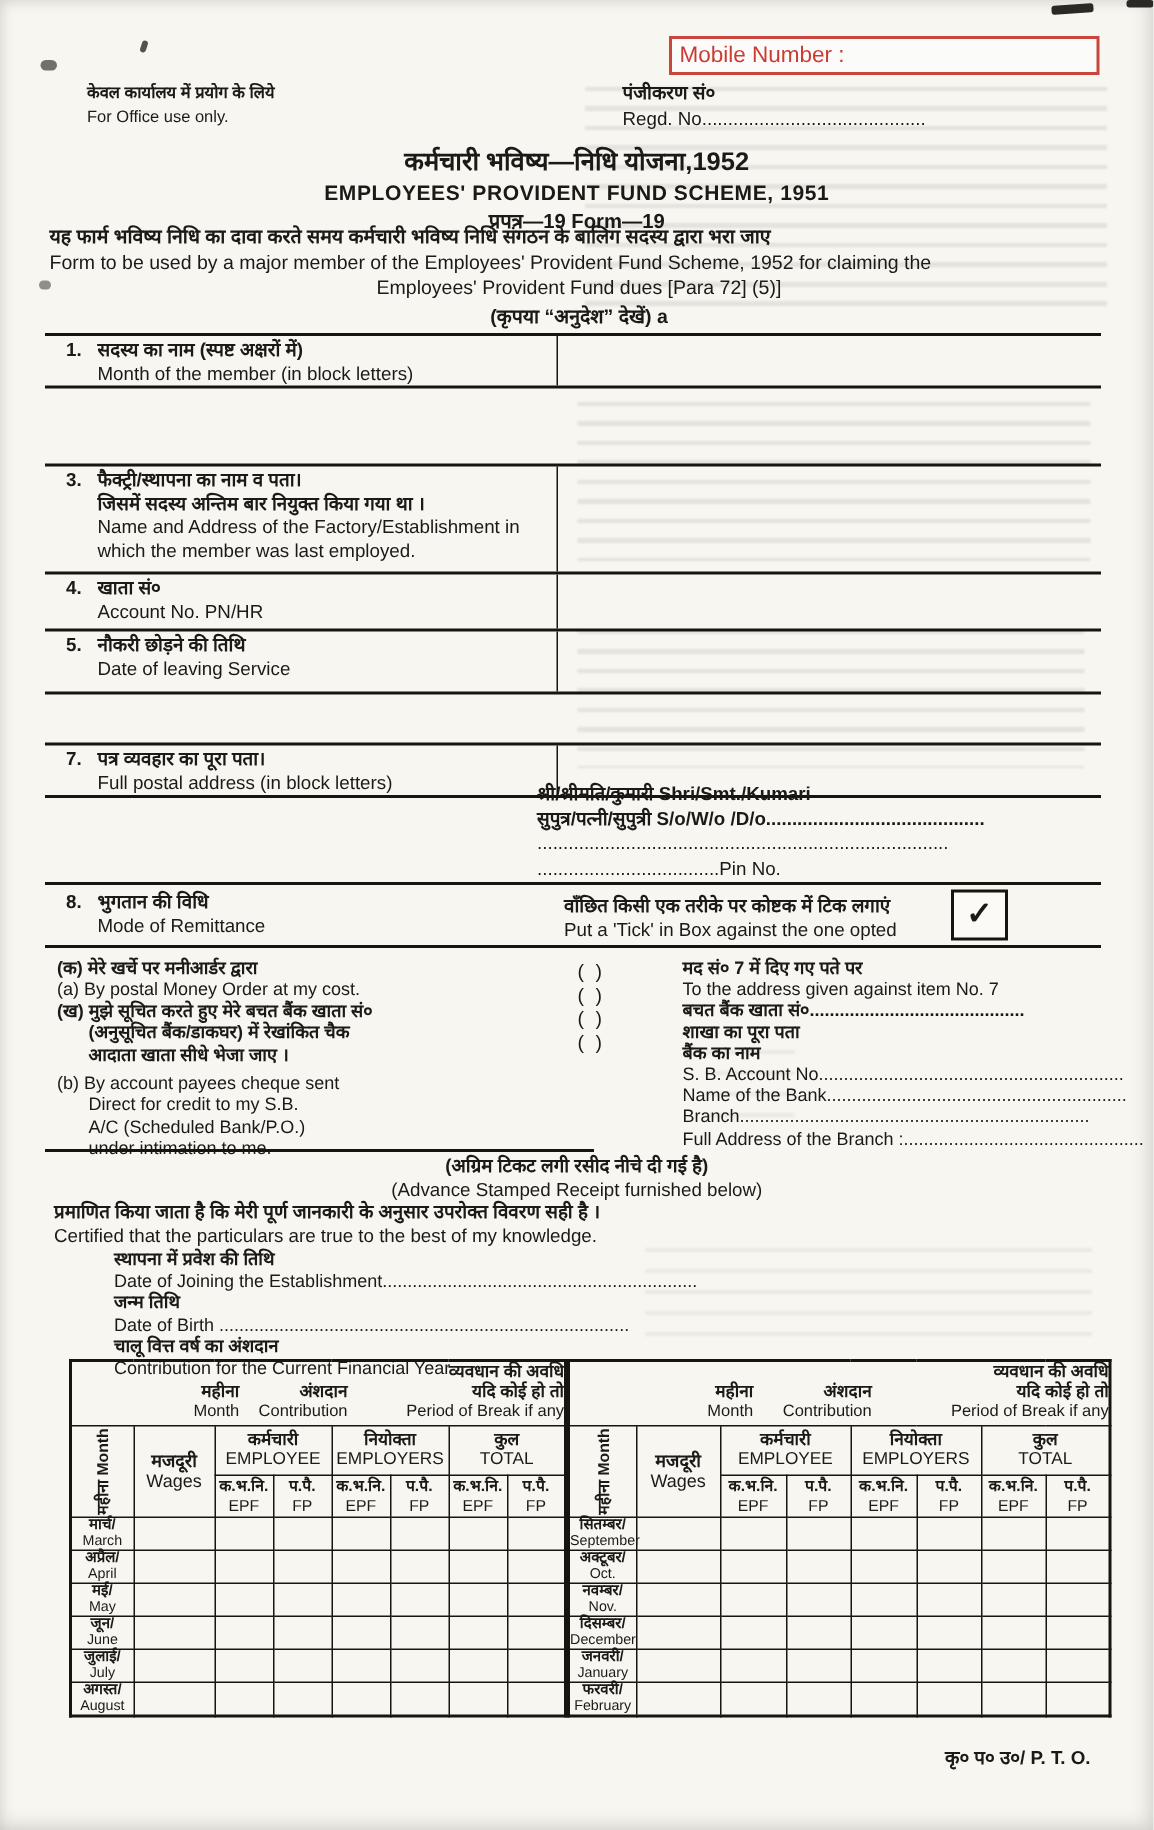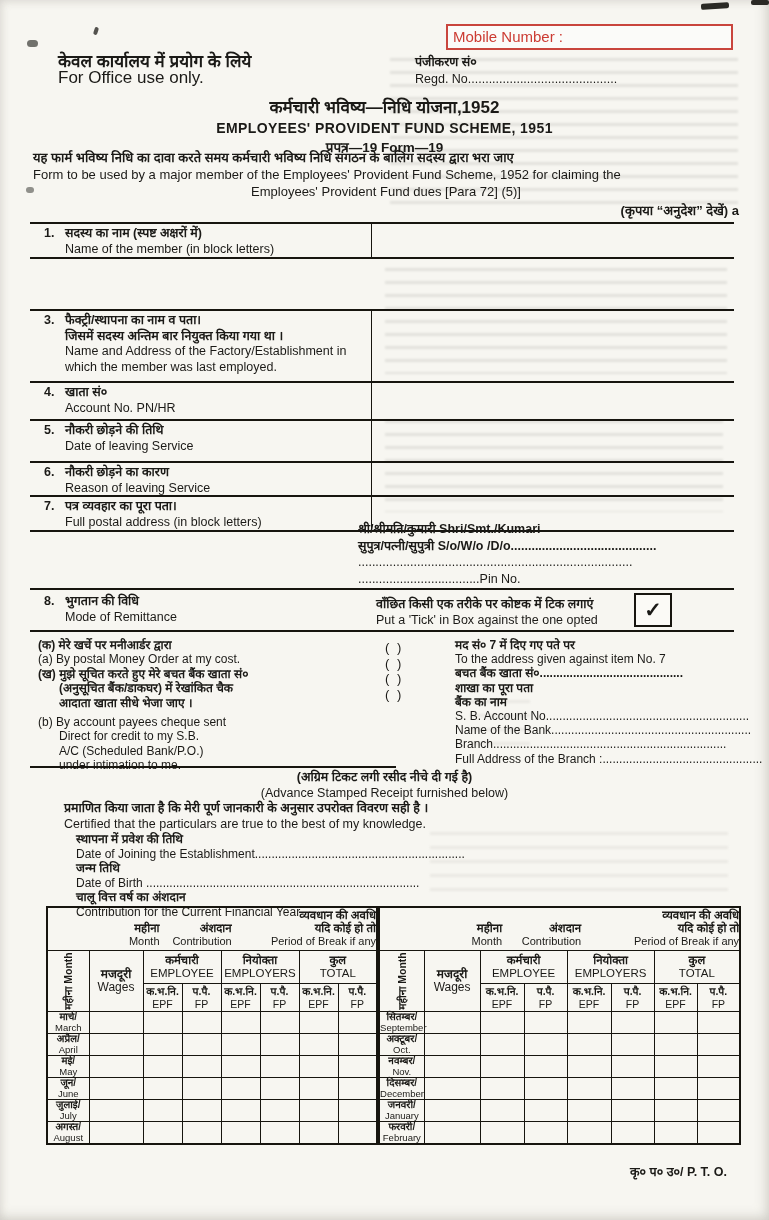--- a/index.html
+++ b/index.html
@@ -13,30 +13,30 @@
   .hi{font-weight:700;}
   .en{font-weight:400;}
   .abs{position:absolute;}
   
   .mobile-box{
     left:446px; top:24px; width:278px; height:22px;
     border:2px solid #c9453d; color:#cc3b33;
     font-size:15px; line-height:21px; padding-left:5px;
     background:rgba(255,255,255,.55);
   }
-  .office{left:58px; top:54px; font-size:17px; line-height:16px;}
+  .office{left:58px; top:54px; font-size:11px; line-height:16px;}
   .regd{left:415px; top:54px; font-size:12.5px; line-height:17px;}
   .titles{left:0; right:0; top:95px; text-align:center;}
   .title-hi{font-size:17px; font-weight:700;}
   .title-en{font-size:14px; font-weight:700; letter-spacing:.4px; margin-top:2px;}
   .form-no{font-size:13.5px; font-weight:700; margin-top:2px;}
   .desc{left:33px; top:149px; width:706px; font-size:13px; line-height:17px;}
   .desc .dhi{font-weight:700;}
   .desc .den2{text-align:center;}
-  .desc .note{text-align:right; font-weight:700; margin-top:2px; font-size:13px;}
+  .desc .note{text-align:center; font-weight:700; margin-top:2px; font-size:13px;}
   
   .itable{left:30px; top:222px; width:704px; border-top:2.6px solid #17150f;}
   .irow{display:flex; border-bottom:2px solid #17150f;}
   .irow .lcell{width:342px; border-right:1.8px solid #17150f; padding:2px 4px 0 14px; box-sizing:border-box; font-size:12.5px; line-height:15.5px;}
   .irow .rcell{flex:1; position:relative;}
   .num{display:inline-block; width:21px;}
   .ind{padding-left:21px;}
   .h1r{height:33px;} .h2r{height:50px;} .h3r{height:70px;} .h4r{height:36px;}
   .h5r{height:40px;} .h6r{height:32px;} .h7r{height:33px;}
   
@@ -52,21 +52,21 @@
            font-size:21px; font-weight:700; line-height:30px;}
   
   .remit{left:30px; top:636px; width:704px; height:130px;}
   .remit .lcol{position:absolute; left:8px; top:2px; font-size:12px; line-height:14.4px;}
   .remit .gap{height:5px;}
   .remit .brcol{position:absolute; left:355px; top:4px; font-size:13px; line-height:15.5px; letter-spacing:2px;}
   .remit .rcol{position:absolute; left:425px; top:2px; width:276px; font-size:12px; line-height:14.2px; white-space:nowrap;}
   .halfline{left:30px; top:766px; width:366px; height:0; border-top:2.4px solid #17150f;}
   
   .receipt{left:0; right:0; top:770px; text-align:center; font-size:12.5px; line-height:15.5px;}
-  .certify{left:36px; top:801px; font-size:12.5px; line-height:15.5px;margin-left:28px;}
+  .certify{left:36px; top:801px; font-size:12.5px; line-height:15.5px;}
   .details{left:76px; top:832px; font-size:12px; line-height:14.6px;}
   
   .tables{left:46px; top:906px; display:flex;}
   table.ct{border-collapse:collapse; table-layout:fixed; border:2.4px solid #17150f; background:transparent;}
   table.ct td{border:1.5px solid #17150f; padding:0; text-align:center; vertical-align:middle;}
   td.band1{border:none; border-bottom:1.8px solid #17150f; height:42px;}
   .b1grid{display:grid; grid-template-columns:34% 22% 44%; align-items:end; font-size:11px;}
   .b1grid .cell{text-align:right; line-height:13px; padding-bottom:1px;}
   .b1hi{font-weight:700; font-size:11.5px;}
   td.rotc{width:40px;}
@@ -128,21 +128,21 @@
     <div class="dhi">यह फार्म भविष्य निधि का दावा करते समय कर्मचारी भविष्य निधि संगठन के बालिग सदस्य द्वारा भरा जाए</div>
     <div class="en">Form to be used by a major member of the Employees' Provident Fund Scheme, 1952 for claiming the</div>
     <div class="en den2">Employees' Provident Fund dues [Para 72] (5)]</div>
     <div class="note">(कृपया “अनुदेश” देखें)  a</div>
   </div>
 
   <div class="abs itable">
     <div class="irow h1r">
       <div class="lcell">
         <div class="hi"><span class="num">1.</span><span>सदस्य का नाम (स्पष्ट अक्षरों में)</span></div>
-        <div class="en ind">Name of the member (in block letters)</div>
+        <div class="en ind">Month of the member (in block letters)</div>
       </div>
       <div class="rcell"></div>
     </div>
     <div class="irow h2r">
       <div class="rcell"></div>
     </div>
     <div class="irow h3r">
       <div class="lcell">
         <div class="hi"><span class="num">3.</span><span>फैक्ट्री/स्थापना का नाम व पता।</span></div>
         <div class="hi ind">जिसमें सदस्य अन्तिम बार नियुक्त किया गया था ।</div>
@@ -159,24 +159,20 @@
       <div class="rcell"></div>
     </div>
     <div class="irow h5r">
       <div class="lcell">
         <div class="hi"><span class="num">5.</span><span>नौकरी छोड़ने की तिथि</span></div>
         <div class="en ind">Date of leaving Service</div>
       </div>
       <div class="rcell"></div>
     </div>
     <div class="irow h6r">
-      <div class="lcell">
-        <div class="hi"><span class="num">6.</span><span>नौकरी छोड़ने का कारण</span></div>
-        <div class="en ind">Reason of leaving Service</div>
-      </div>
       <div class="rcell"></div>
     </div>
     <div class="irow h7r">
       <div class="lcell">
         <div class="hi"><span class="num">7.</span><span>पत्र व्यवहार का पूरा पता।</span></div>
         <div class="en ind">Full postal address (in block letters)</div>
       </div>
       <div class="rcell"></div>
     </div>
   </div>

